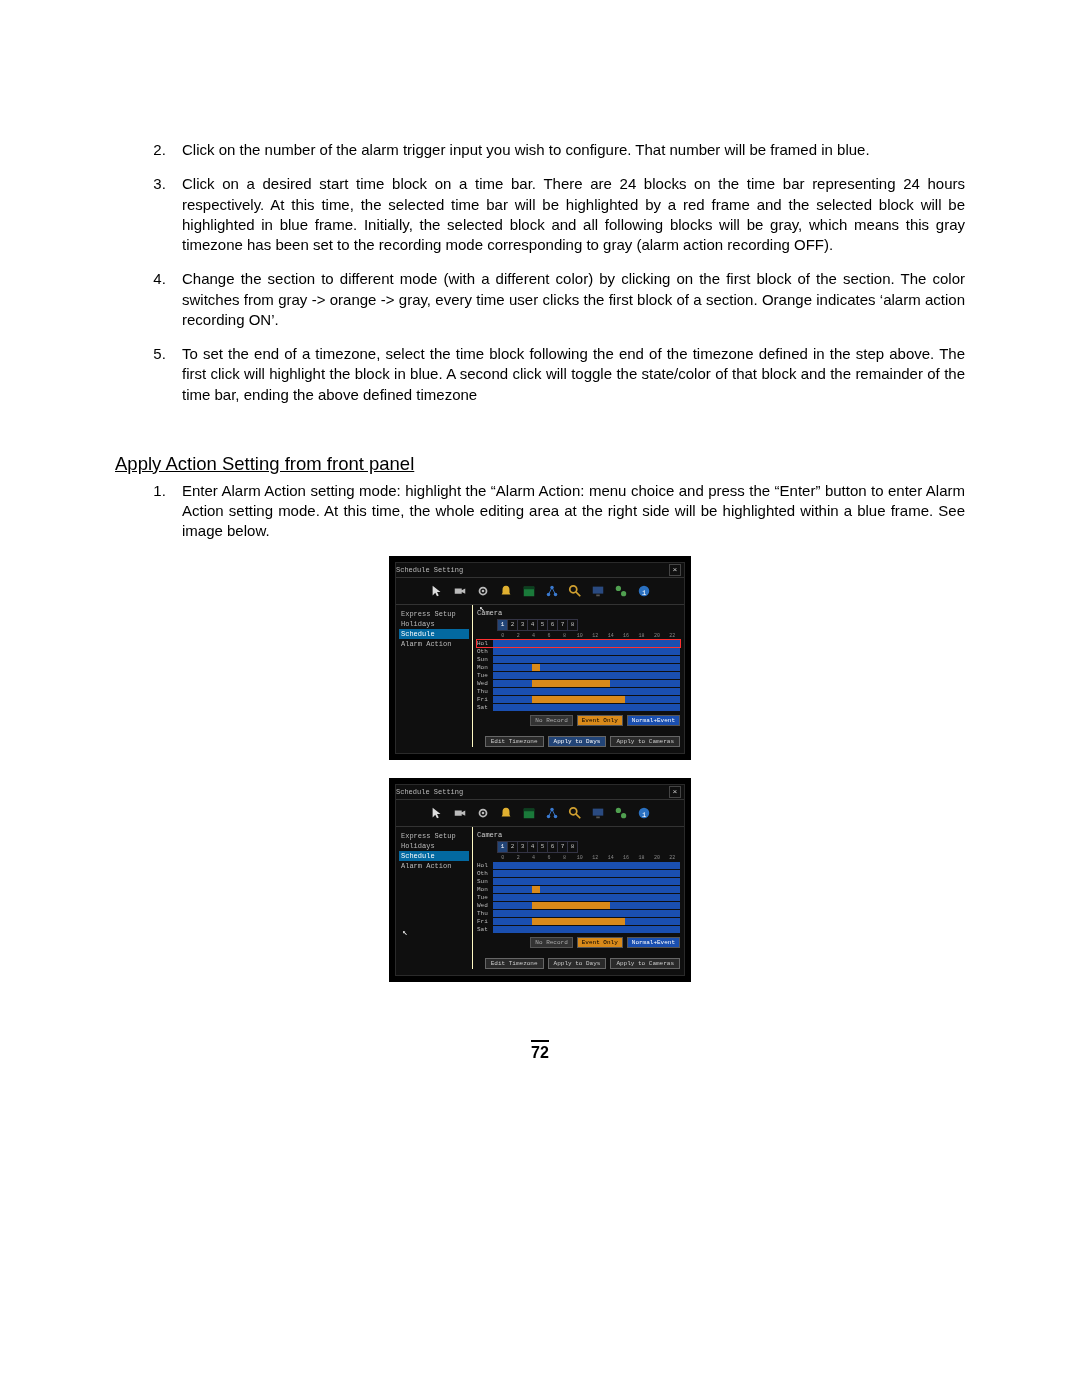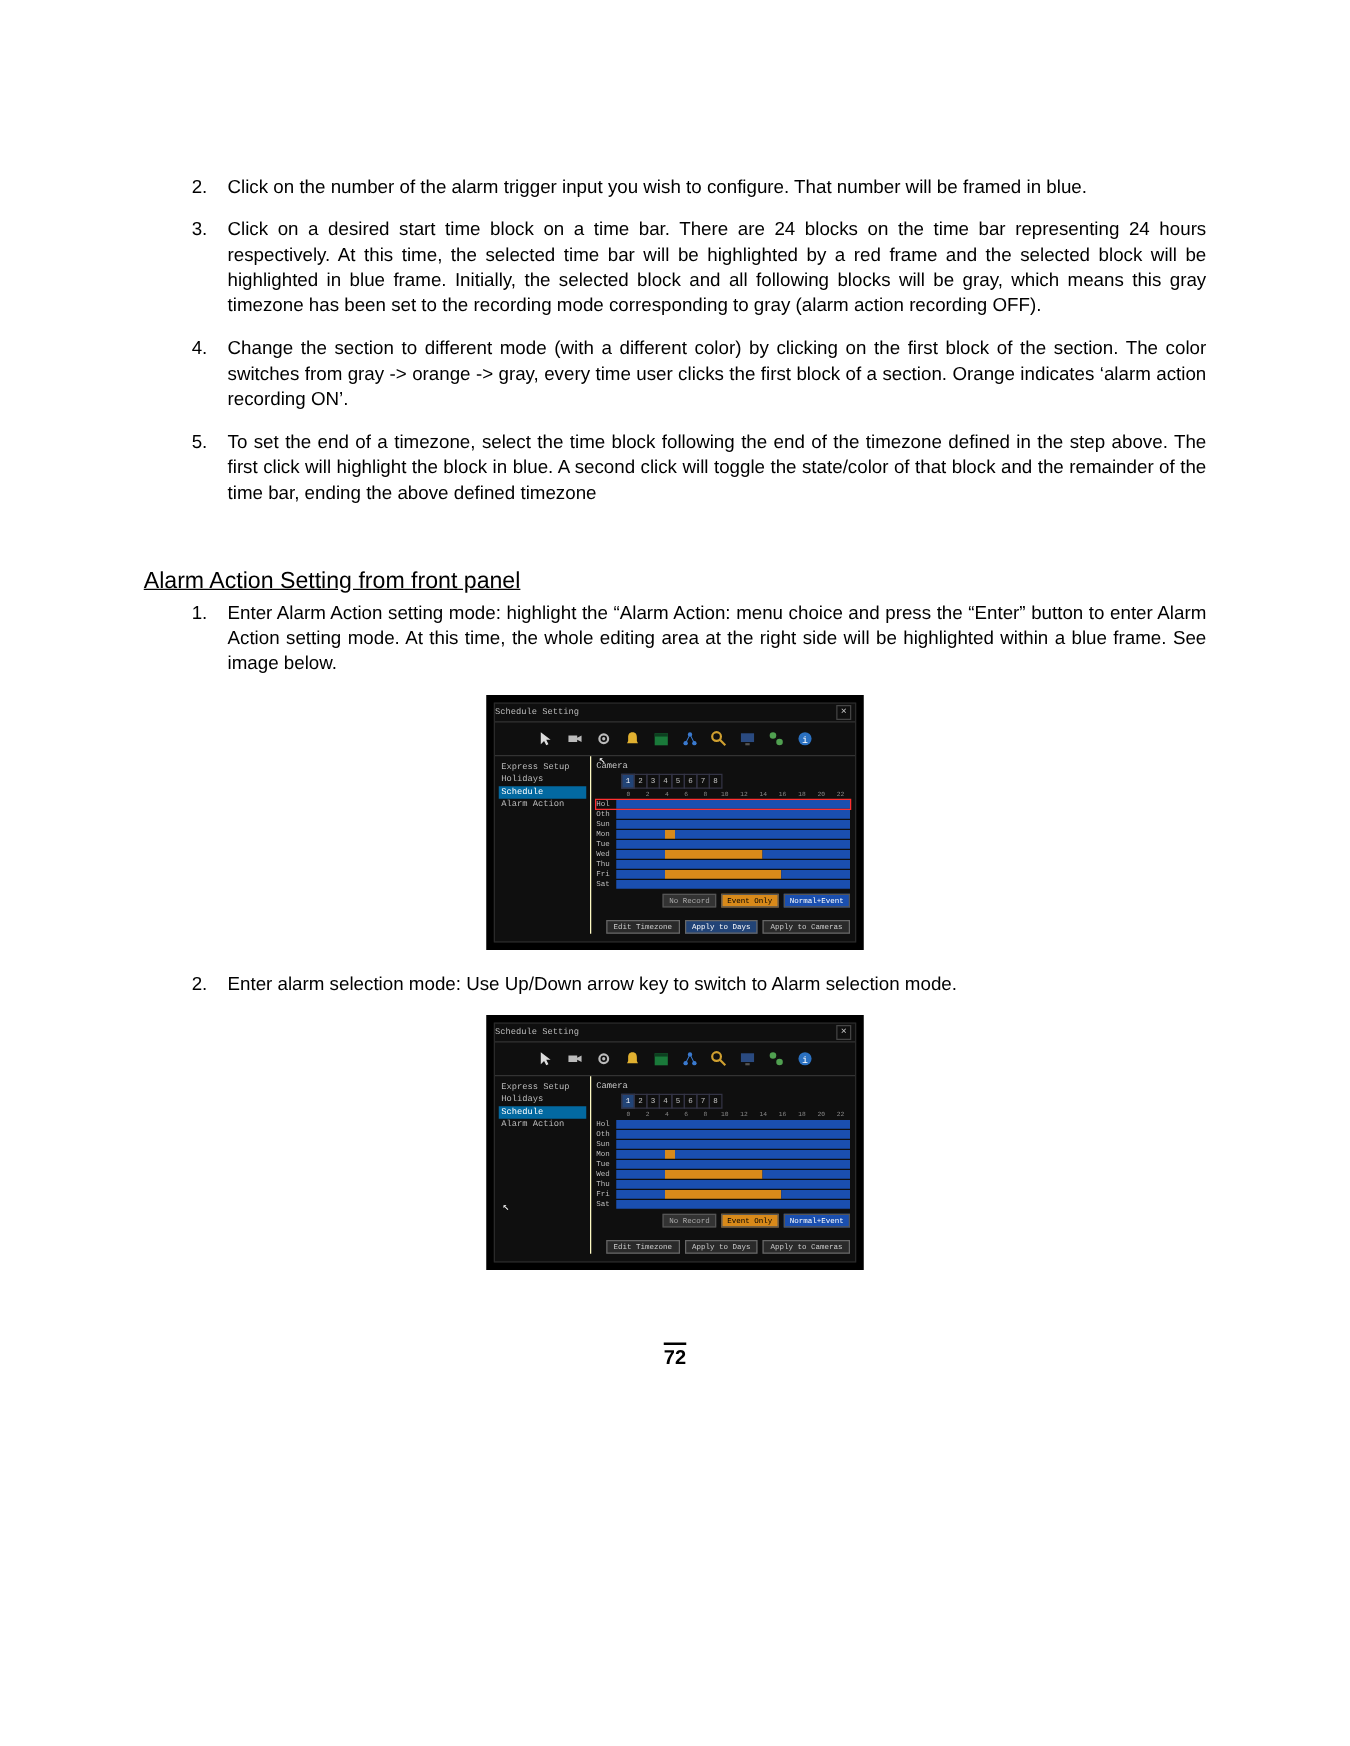--- a/index.html
+++ b/index.html
@@ -220,21 +220,21 @@
 
 <div class="page">
 
   <ol class="ol-outer" start="2">
     <li>Click on the number of the alarm trigger input you wish to configure.  That number will be framed in blue.</li>
     <li>Click on a desired start time block on a time bar. There are 24 blocks on the time bar representing 24 hours respectively. At this time, the selected time bar will be highlighted by a red frame and the selected block will be highlighted in blue frame. Initially, the selected block and all following blocks will be gray, which means this gray timezone has been set to the recording mode corresponding to gray (alarm action recording OFF).</li>
     <li>Change the section to different mode (with a different color) by clicking on the first block of the section. The color switches from gray -&gt; orange -&gt; gray, every time user clicks the first block of a section. Orange indicates ‘alarm action recording ON’.</li>
     <li>To set the end of a timezone, select the time block following the end of the timezone defined in the step above. The first click will highlight the block in blue. A second click will toggle the state/color of that block and the remainder of the time bar, ending the above defined timezone</li>
   </ol>
 
-  <div class="section-heading">Alarm Action Setting from front panel</div>
+  <div class="section-heading">Apply Action Setting from front panel</div>
 
   <ol class="ol-outer" start="1">
     <li>Enter Alarm Action setting mode: highlight the “Alarm Action: menu choice and press the “Enter” button to enter Alarm Action setting mode. At this time, the whole editing area at the right side will be highlighted within a blue frame. See image below.</li>
   </ol>
 
   <div class="screenshot-wrap">
     <div class="dvr">
       <div class="dvr-inner">
         <div class="dvr-titlebar">
           <span>Schedule Setting</span>
@@ -411,23 +411,20 @@
               <span class="btn">Edit Timezone</span>
               <span class="btn hl">Apply to Days</span>
               <span class="btn">Apply to Cameras</span>
             </div>
           </div>
         </div>
       </div>
     </div>
   </div>
 
-  <ol class="ol-outer" start="2">
-    <li>Enter alarm selection mode: Use Up/Down arrow key to switch to Alarm selection mode.</li>
-  </ol>
 
   <div class="screenshot-wrap">
     <div class="dvr">
       <div class="dvr-inner">
         <div class="dvr-titlebar">
           <span>Schedule Setting</span>
           <span class="close">×</span>
         </div>
         <div class="dvr-icons">
           <span class="ico">

